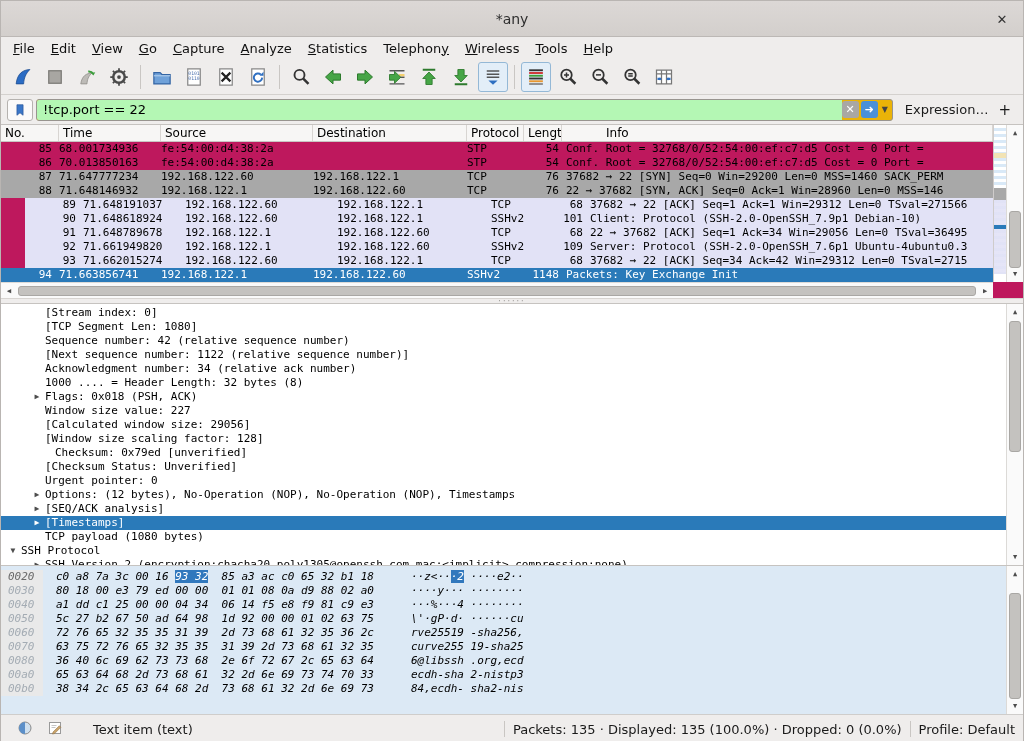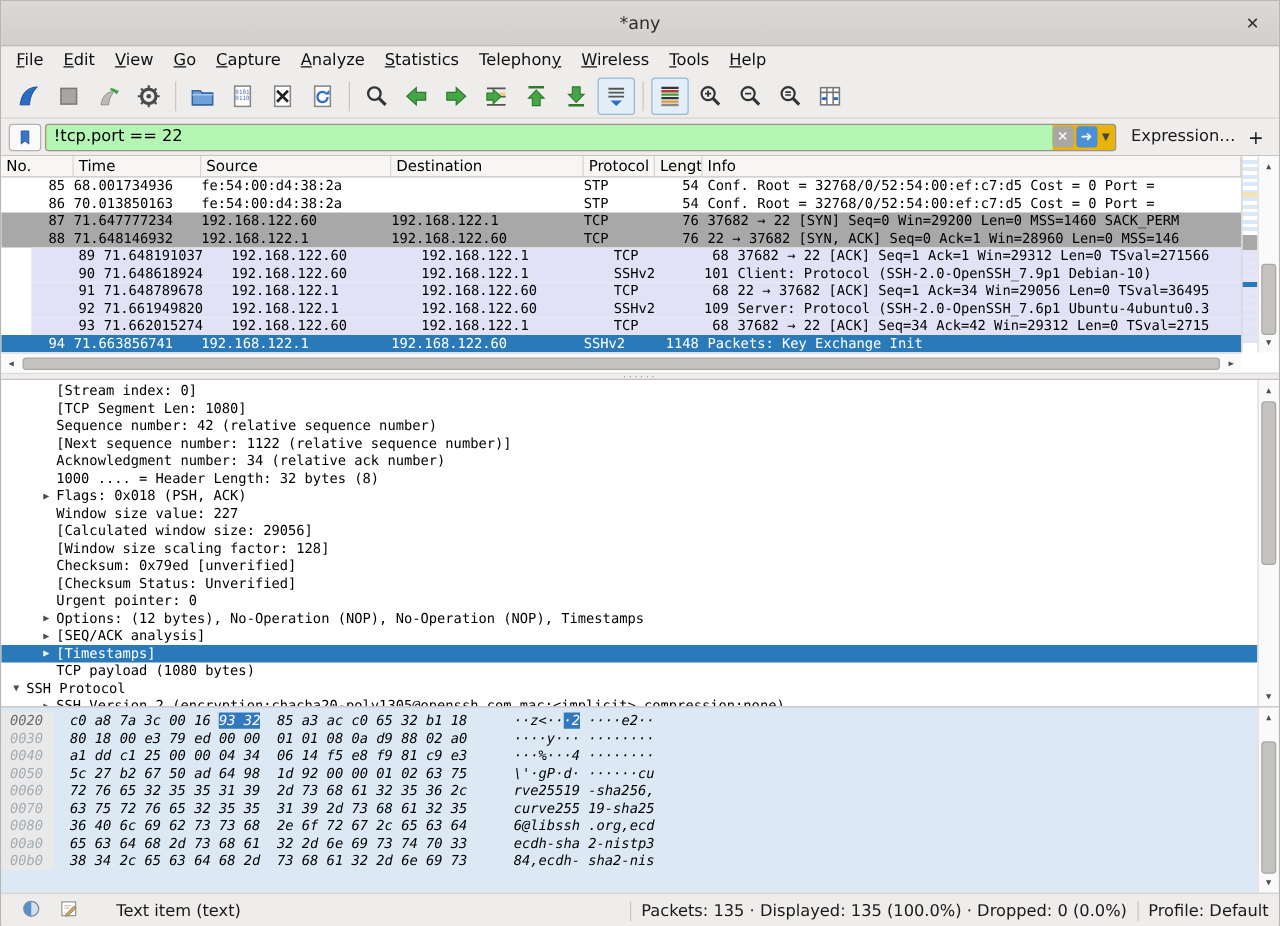--- a/index.html
+++ b/index.html
@@ -42,21 +42,21 @@
            font-size:13px; color:#000; }
   .fsquare { width:17px; height:17px; border-radius:3px; display:flex; align-items:center;
              justify-content:center; color:#fff; font-size:11px; margin-right:2px; }
   .fclear { background:#a9a7a4; }
   .fapply { background:#4a90d9; }
   .fcaret { font-size:8px; color:#444; padding:0 4px 0 2px; }
   .fexpr { margin:0 10px 0 12px; font-size:13px; color:#1a1a1a; }
   .fplus { font-size:15px; color:#1a1a1a; margin-right:6px; }
 
   
-  .plist { height:173px; flex:0 0 173px; position:relative; background:#ffffff;
+  .plist { height:173px; flex:0 0 173px; position:relative; background:#be185d;
            font-family:"DejaVu Sans Mono", monospace; font-size:11px; }
   .plist-header { height:17px; display:flex; background:#f7f6f5; border-bottom:1px solid #c9c6c3;
                   font-family:"DejaVu Sans", sans-serif; font-size:12px; position:absolute;
                   top:0; left:0; right:30px; overflow:hidden; }
   .ph-cell { border-right:1px solid #d8d5d2; padding:1px 4px; white-space:nowrap; overflow:hidden; flex:0 0 auto; }
   .plist-body { position:absolute; top:17px; left:0; right:30px; height:140px; overflow:hidden; }
   .prow { height:14px; display:flex; white-space:nowrap; }
   .prow > div { overflow:hidden; flex:0 0 auto; }
   .c-no  { width:58px; text-align:right; padding-right:7px; }
   .c-time{ width:102px; }
@@ -303,21 +303,21 @@
   </div>
 
   <div class="plist">
     <div class="plist-header" id="plist-header">
         <div class="ph-cell" style="flex: 0 0 58px;">No.</div>
         <div class="ph-cell" style="flex: 0 0 102px;">Time</div>
         <div class="ph-cell" style="flex: 0 0 152px;">Source</div>
         <div class="ph-cell" style="flex: 0 0 154px;">Destination</div>
         <div class="ph-cell" style="flex: 0 0 57px;">Protocol</div>
         <div class="ph-cell" style="flex: 0 0 38px;">Length</div>
-        <div class="ph-cell" style="flex: 1 1 auto;">Info</div>
+        <div class="ph-cell" style="flex: 1 1 auto; margin-left: 40px;">Info</div>
       </div>
     <div class="plist-body" id="plist-body">
         <div class="prow">
           <div class="c-no">85</div>
           <div class="c-time">68.001734936</div>
           <div class="c-src">fe:54:00:d4:38:2a</div>
           <div class="c-dst"></div>
           <div class="c-pro">STP</div>
           <div class="c-len">54</div>
           <div class="c-inf">Conf. Root = 32768/0/52:54:00:ef:c7:d5  Cost = 0  Port =</div>
@@ -454,21 +454,21 @@
           <span>Window size value: 227</span>
         </div>
         <div class="dline" style="padding-left: 28px;">
           <span class="exp"></span>
           <span>[Calculated window size: 29056]</span>
         </div>
         <div class="dline" style="padding-left: 28px;">
           <span class="exp"></span>
           <span>[Window size scaling factor: 128]</span>
         </div>
-        <div class="dline" style="padding-left: 28px;">
+        <div class="dline" style="padding-left: 28px; gap: 10px;">
           <span class="exp"></span>
           <span>Checksum: 0x79ed [unverified]</span>
         </div>
         <div class="dline" style="padding-left: 28px;">
           <span class="exp"></span>
           <span>[Checksum Status: Unverified]</span>
         </div>
         <div class="dline" style="padding-left: 28px;">
           <span class="exp"></span>
           <span>Urgent pointer: 0</span>

